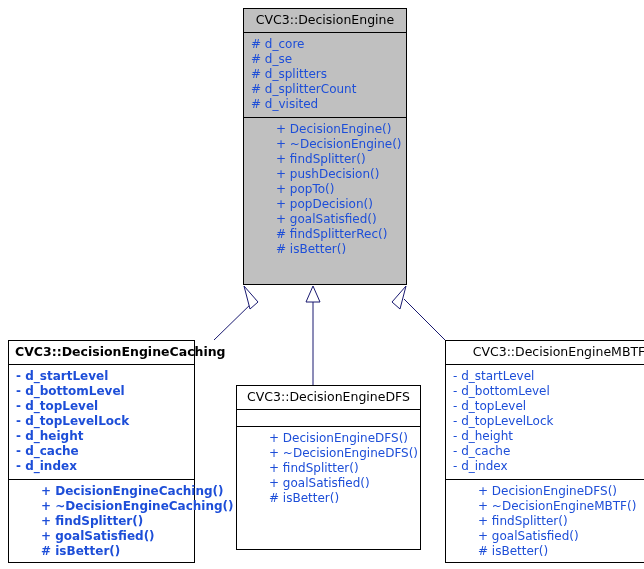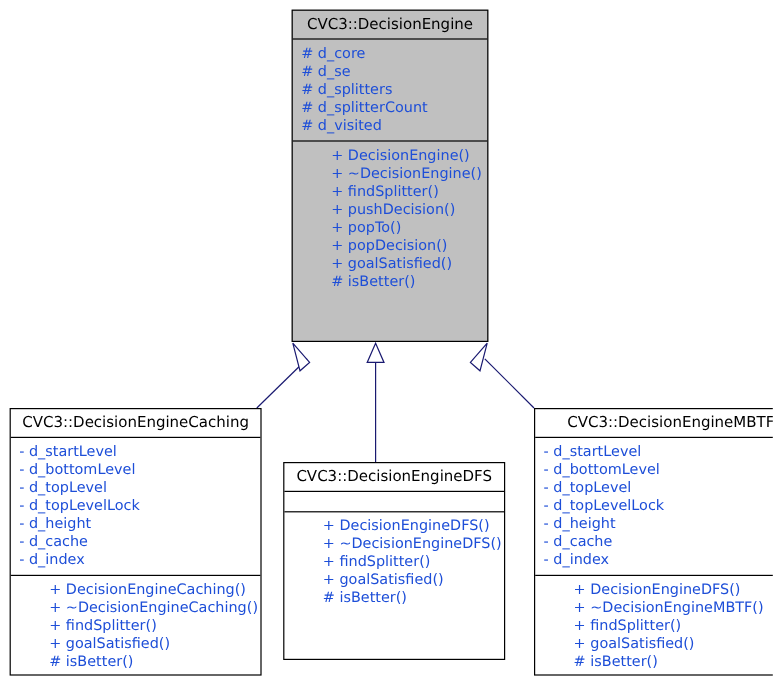--- a/index.html
+++ b/index.html
@@ -104,25 +104,26 @@
       <div class="member"># d_visited</div>
     </div>
     <div class="class-section last">
       <div class="member">+ DecisionEngine()</div>
       <div class="member">+ ~DecisionEngine()</div>
       <div class="member">+ findSplitter()</div>
       <div class="member">+ pushDecision()</div>
       <div class="member">+ popTo()</div>
       <div class="member">+ popDecision()</div>
       <div class="member">+ goalSatisfied()</div>
+      <div class="member"># findSplitterRec()</div>
       <div class="member"># isBetter()</div>
     </div>
   </div>
 
-  <div class="uml-class" id="box-decision-engine-caching" style="left:8px; top:340px; width:210px; height:223px;">
+  <div class="uml-class" id="box-decision-engine-caching" style="left:8px; top:340px; width:187px; height:223px;font-weight:bold;">
     <div class="class-title">CVC3::DecisionEngineCaching</div>
     <div class="class-section">
       <div class="member">- d_startLevel</div>
       <div class="member">- d_bottomLevel</div>
       <div class="member">- d_topLevel</div>
       <div class="member">- d_topLevelLock</div>
       <div class="member">- d_height</div>
       <div class="member">- d_cache</div>
       <div class="member">- d_index</div>
     </div>

